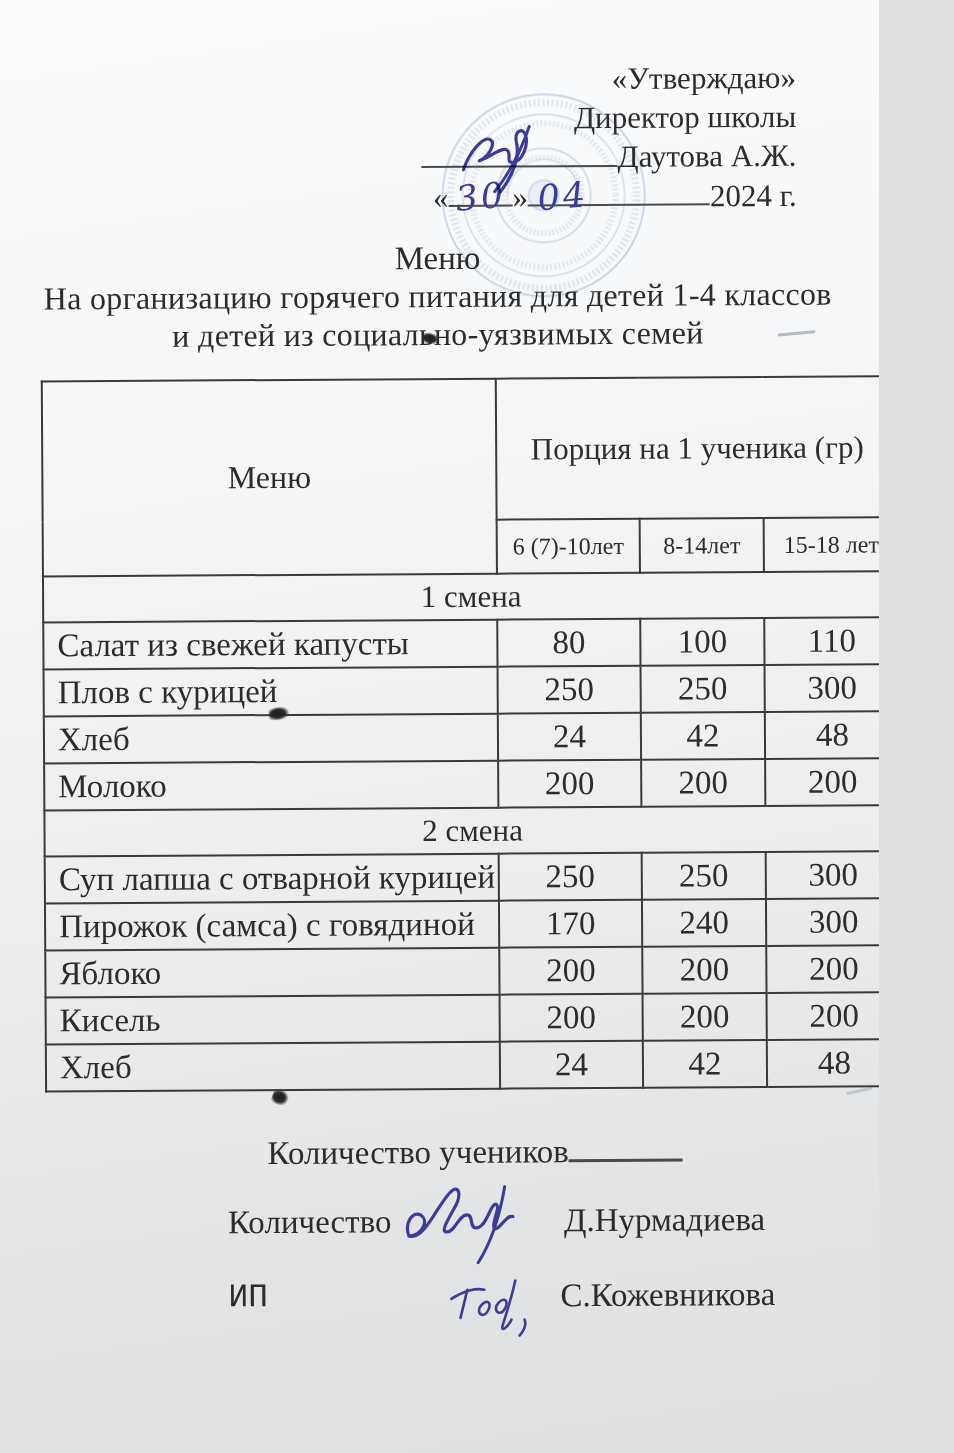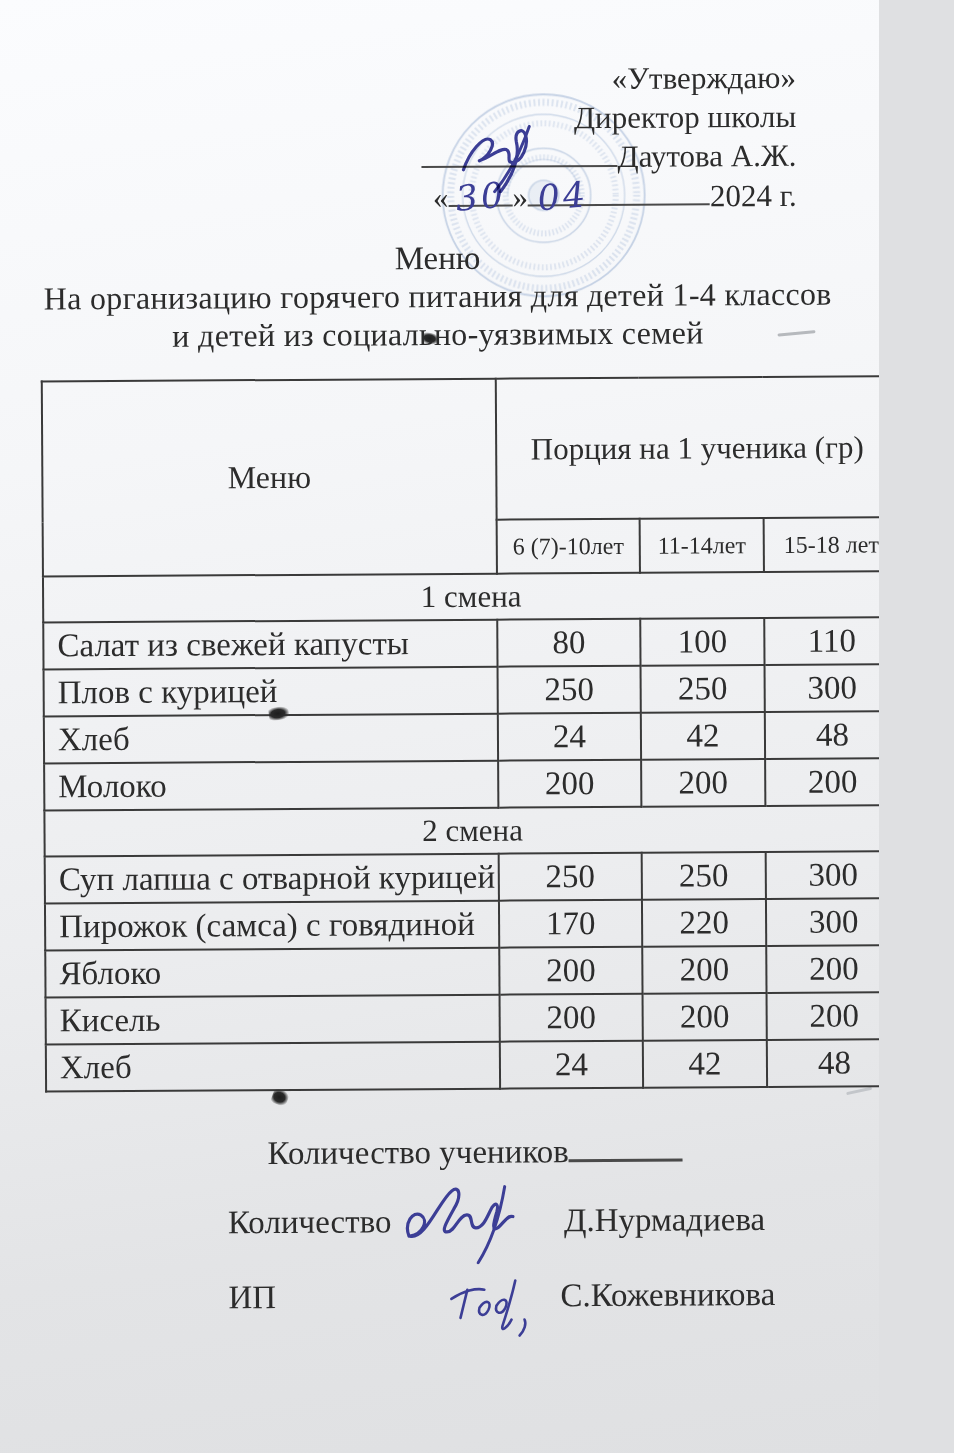--- a/index.html
+++ b/index.html
@@ -66,21 +66,21 @@
   td.section{font-size:31px;text-align:center;height:46px;}
   td.dish{font-size:33px;text-align:left;padding-left:13px;height:47px;}
   td.num{font-size:33px;text-align:center;margin-top:15px;}
 
   
   .f-count{position:absolute;left:264px;top:1131px;font-size:33px;z-index:2;white-space:nowrap;}
   .f-count .blank{width:114px;height:32px;border-bottom-width:3px;}
   .f-label{position:absolute;font-size:33px;z-index:2;white-space:nowrap;}
   .l-nurse{left:224px;top:1203px;}
   .n-nurse{left:560px;top:1203px;}
-  .l-ip{left:224px;top:1278px;}
+  .l-ip{left:224px;top:1278px;font-family:Liberation Mono, monospace;}
   .n-ip{left:556px;top:1278px;}
 
   
   .speck{position:absolute;z-index:4;background:radial-gradient(ellipse at 45% 50%, #1d1d1d 0%, #2a2a2a 45%, rgba(42,42,42,0) 78%);}
   .speck-1{left:424px;top:333px;width:16px;height:11px;transform:rotate(12deg);}
   .speck-2{left:268px;top:706px;width:20px;height:13px;transform:rotate(-8deg);}
   .speck-3{left:269px;top:1089px;width:16px;height:15px;transform:rotate(20deg);}
   .dash{position:absolute;z-index:1;background:#b6b9bd;border-radius:2px;}
   .dash-1{left:779px;top:334px;width:38px;height:3px;transform:rotate(-5deg);}
   .dash-2{left:843px;top:1092px;width:26px;height:3px;transform:rotate(-12deg);background:#c3c6ca;}
@@ -129,21 +129,21 @@
           <col style="width:124px">
           <col style="width:135px">
         </colgroup>
       <tbody>
         <tr>
           <th class="menu-head" rowspan="2">Меню</th>
           <th class="portion-head" colspan="3">Порция на 1 ученика (гр)</th>
         </tr>
         <tr>
           <td class="agehead">6 (7)-10лет</td>
-          <td class="agehead">11-14лет</td>
+          <td class="agehead">8-14лет</td>
           <td class="agehead">15-18 лет</td>
         </tr>
 
         <tr>
             <td class="section" colspan="4">1 смена</td>
           </tr>
         <tr>
           <td class="dish">Салат из свежей капусты</td>
           <td class="num">80</td>
           <td class="num">100</td>
@@ -173,21 +173,21 @@
           </tr>
         <tr>
           <td class="dish">Суп лапша с отварной курицей</td>
           <td class="num">250</td>
           <td class="num">250</td>
           <td class="num">300</td>
         </tr>
         <tr>
           <td class="dish">Пирожок (самса) с говядиной</td>
           <td class="num">170</td>
-          <td class="num">220</td>
+          <td class="num">240</td>
           <td class="num">300</td>
         </tr>
         <tr>
           <td class="dish">Яблоко</td>
           <td class="num">200</td>
           <td class="num">200</td>
           <td class="num">200</td>
         </tr>
         <tr>
           <td class="dish">Кисель</td>

